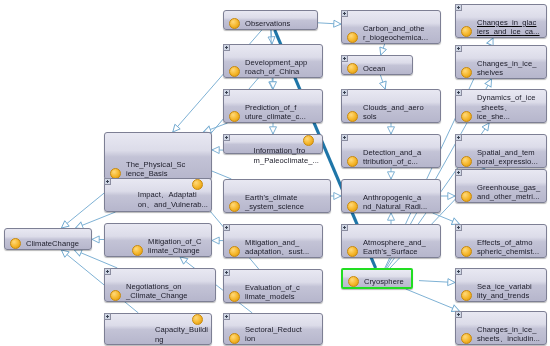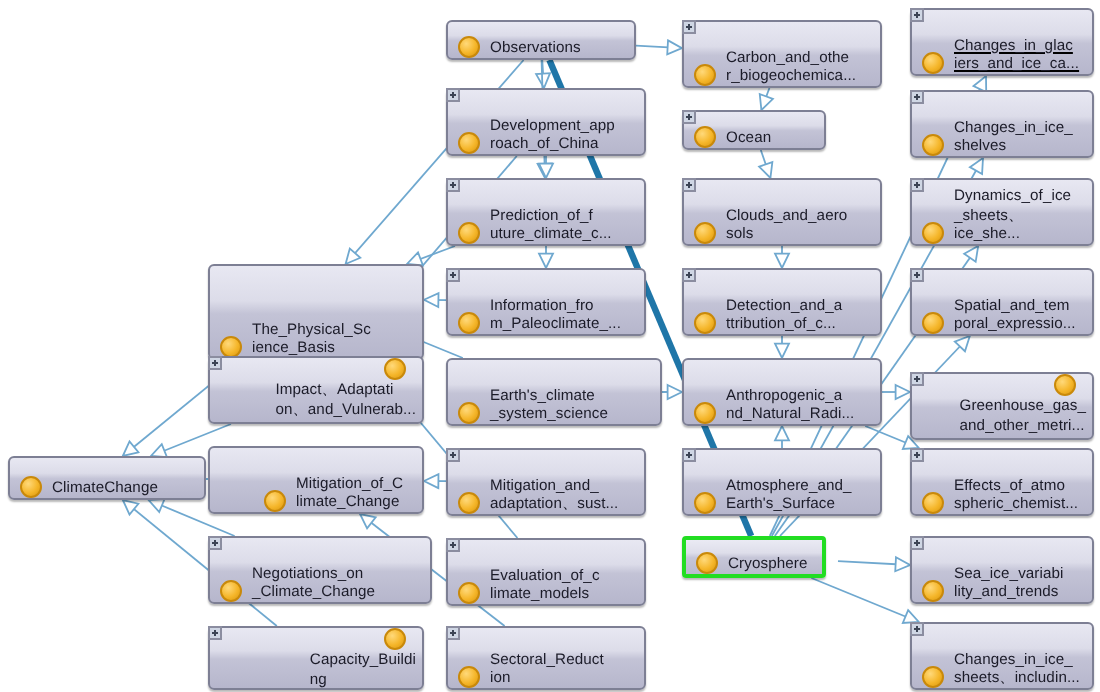--- a/index.html
+++ b/index.html
@@ -129,21 +129,21 @@
         <line x1="391.0" y1="224.0" x2="391.0" y2="213.0" stroke="#6fa8cf" stroke-width="0.9" marker-end="url(#hollow-arrow)"></line>
         <line x1="419.0" y1="280.6" x2="455.0" y2="282.5" stroke="#6fa8cf" stroke-width="0.9" marker-end="url(#hollow-arrow)"></line>
         <line x1="405.7" y1="289.0" x2="459.4" y2="311.0" stroke="#6fa8cf" stroke-width="0.9" marker-end="url(#hollow-arrow)"></line>
         <line x1="384.9" y1="268.0" x2="493.0" y2="38.0" stroke="#6fa8cf" stroke-width="0.9" marker-end="url(#hollow-arrow)"></line>
         <line x1="385.9" y1="268.0" x2="491.5" y2="79.0" stroke="#6fa8cf" stroke-width="0.9" marker-end="url(#hollow-arrow)"></line>
         <line x1="387.4" y1="268.0" x2="489.1" y2="123.0" stroke="#6fa8cf" stroke-width="0.9" marker-end="url(#hollow-arrow)"></line>
         <line x1="390.0" y1="268.0" x2="484.9" y2="168.0" stroke="#6fa8cf" stroke-width="0.9" marker-end="url(#hollow-arrow)"></line>
       </g>
   </svg>
   <div id="nodes-group">
-      <div class="node" style="left: 4px; top: 228px; width: 99px; height: 22px;">
+      <div class="node" style="left: 4px; top: 228px; width: 88px; height: 22px;">
         <span class="bullet"></span>
         <span class="label">ClimateChange</span>
       </div>
       <div class="node" style="left: 104px; top: 132px; width: 108px; height: 48px;">
         <span class="bullet"></span>
         <span class="label">The_Physical_Sc
 ience_Basis</span>
       </div>
       <div class="node" style="left: 104px; top: 178px; width: 108px; height: 34px; flex-direction: column;">
         <span class="expander"></span>
@@ -177,21 +177,21 @@
         <span class="bullet"></span>
         <span class="label">Development_app
 roach_of_China</span>
       </div>
       <div class="node" style="left: 223px; top: 89px; width: 100px; height: 34px;">
         <span class="expander"></span>
         <span class="bullet"></span>
         <span class="label">Prediction_of_f
 uture_climate_c...</span>
       </div>
-      <div class="node" style="left: 223px; top: 134px; width: 100px; height: 34px;">
+      <div class="node" style="left: 223px; top: 134px; width: 100px; height: 20px; flex-direction: column;">
         <span class="expander"></span>
         <span class="bullet"></span>
         <span class="label">Information_fro
 m_Paleoclimate_...</span>
       </div>
       <div class="node" style="left: 223px; top: 179px; width: 108px; height: 34px;">
         <span class="bullet"></span>
         <span class="label">Earth's_climate
 _system_science</span>
       </div>
@@ -268,21 +268,21 @@
         <span class="bullet"></span>
         <span class="label">Dynamics_of_ice
 _sheets、ice_she...</span>
       </div>
       <div class="node" style="left: 455px; top: 134px; width: 92px; height: 34px;">
         <span class="expander"></span>
         <span class="bullet"></span>
         <span class="label">Spatial_and_tem
 poral_expressio...</span>
       </div>
-      <div class="node" style="left: 455px; top: 186px; width: 92px; height: 34px; flex-direction: column;">
+      <div class="node" style="left: 455px; top: 169px; width: 92px; height: 34px;">
         <span class="expander"></span>
         <span class="bullet"></span>
         <span class="label">Greenhouse_gas_
 and_other_metri...</span>
       </div>
       <div class="node" style="left: 455px; top: 224px; width: 92px; height: 34px;">
         <span class="expander"></span>
         <span class="bullet"></span>
         <span class="label">Effects_of_atmo
 spheric_chemist...</span>

